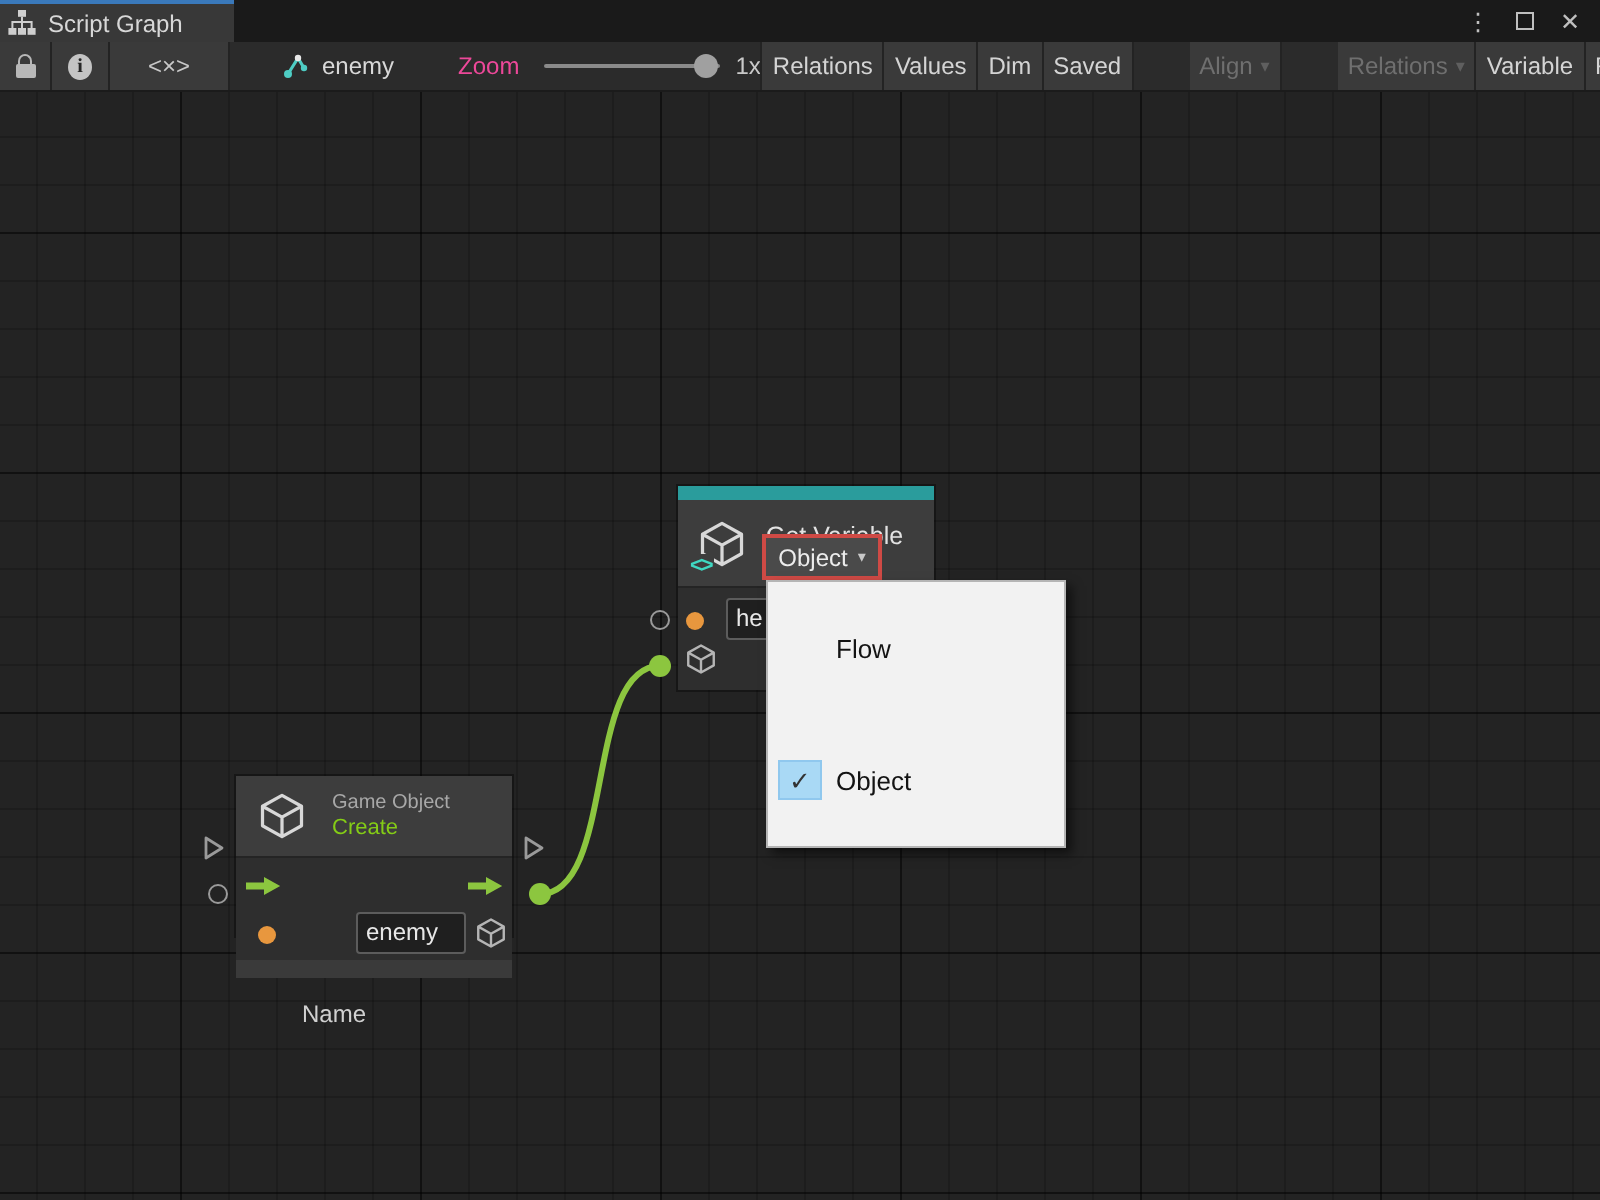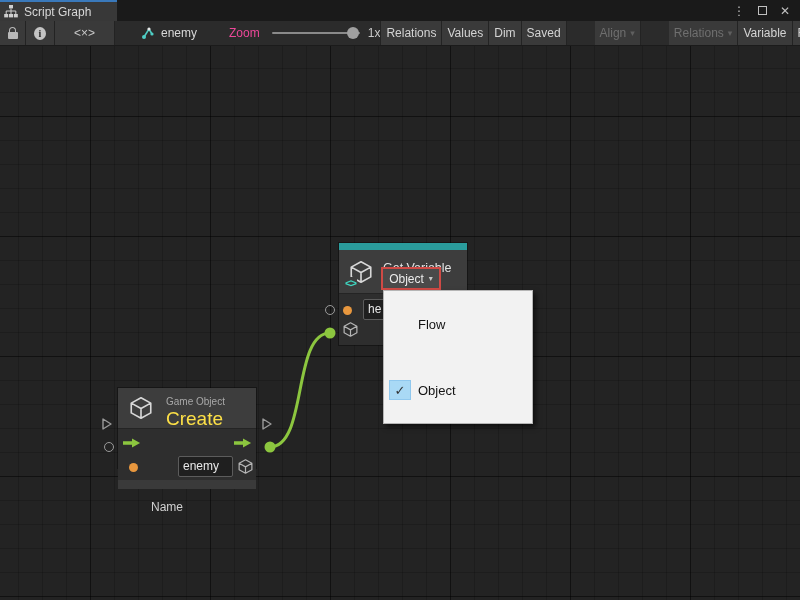--- a/index.html
+++ b/index.html
@@ -81,21 +81,21 @@
   .gv-icon{ position:absolute; left:9px; top:9px; width:26px; height:26px; }
   .gv-icon .brackets{ position:absolute; left:-4px; bottom:-4px; color:#3fd8c2;
     font-size:11px; font-weight:bold; letter-spacing:-1px; background:#3d3d3d; padding:0 1px; }
   .scope-btn{ position:absolute; left:42px; top:24px; height:23px; min-width:60px;
     background:#4a4a4a; border:2px solid #cf4a45; color:#ececec; font-size:12px;
     display:flex; align-items:center; justify-content:center; gap:5px; padding:0 5px; }
   .scope-btn .dd{ font-size:8px; color:#c8c8c8; }
 
   
   .cr-cat{ position:absolute; left:48px; top:8px; font-size:10px; color:#a8a8a8; }
-  .cr-title{ position:absolute; left:48px; top:20px; font-size:19px; color:#fde047; }
+  .cr-title{ position:absolute; left:48px; top:20px; font-size:11px; color:#84cc16; }
   .cr-icon{ position:absolute; left:10px; top:7px; }
   .flow-arrow{ position:absolute; }
   .name-label{ position:absolute; left:33px; top:71px; font-size:12px; color:#d0d0d0; }
 
   
   .menu{ position:absolute; left:383px; top:244px; width:150px; height:134px;
     background:#f2f2f2; border:1px solid #b5b5b5; box-shadow:3px 3px 5px rgba(0,0,0,0.55);
     z-index:10; display:flex; flex-direction:column; }
   .menu-item{ flex:1; display:flex; align-items:center; color:#141414; font-size:13px;
     position:relative; }

